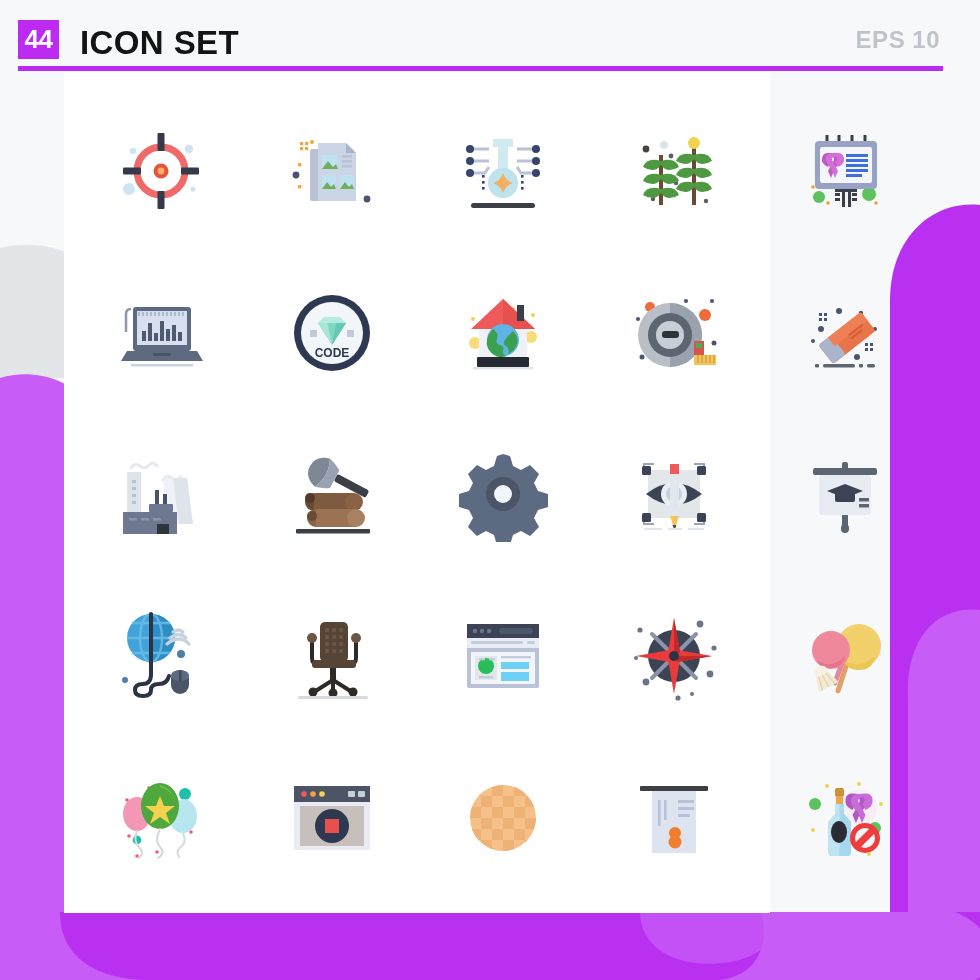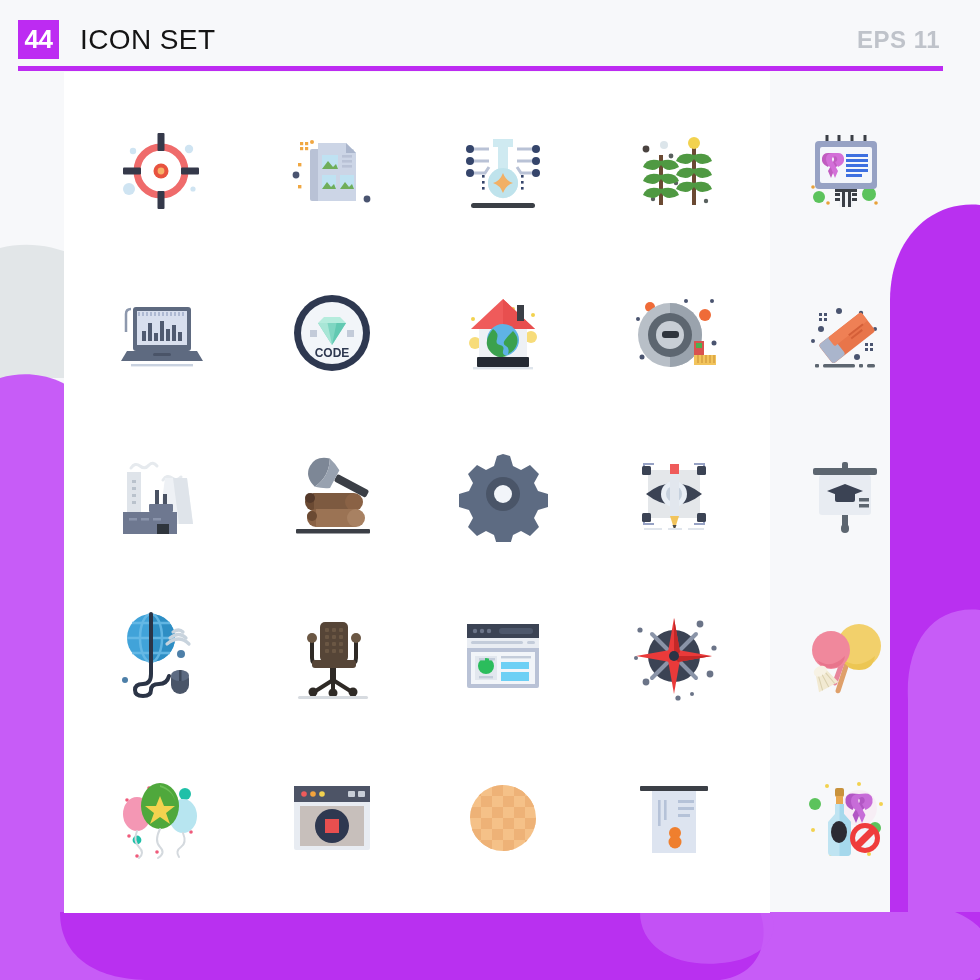--- a/index.html
+++ b/index.html
@@ -20,21 +20,21 @@
     background:#f7f8fa;
   }
   .badge{
     position:absolute;left:18px;top:20px;width:41px;height:39px;
     background:#bd2bf2;color:#ffffff;
     font-size:26px;font-weight:bold;line-height:39px;text-align:center;
     letter-spacing:-.5px;
   }
   .title{
     position:absolute;left:80px;top:24px;
-    font-size:28px;font-weight:normal;color:#141414;letter-spacing:.4px;
+    font-size:33px;font-weight:bold;color:#141414;letter-spacing:.4px;
   }
   .eps{
     position:absolute;right:40px;top:26px;
     font-size:24px;font-weight:bold;color:#bfc3ca;letter-spacing:.5px;
   }
   .rule{
     position:absolute;left:18px;top:66px;width:925px;height:5px;
     background:#bd2bf2;z-index:6;
   }
 
@@ -77,21 +77,21 @@
 
     <path d="M0,912 L980,912 L980,980 L0,980 Z" fill="#c75cf7"></path>
     <path d="M60,912 C60,960 100,980 150,980 L720,980 C760,975 770,940 760,912 Z" fill="#b930f0"></path>
     <path d="M955,912 C1000,930 1000,970 975,980 L1060,980 L1060,912 Z" fill="#b930f0"></path>
     <path d="M640,912 C640,950 680,970 730,962 C770,955 780,930 770,912 Z" fill="#c75cf7" opacity="0.75"></path>
   </svg>
 
   <div class="header">
     <div class="badge">44</div>
     <div class="title">ICON SET</div>
-    <div class="eps">EPS 11</div>
+    <div class="eps">EPS 10</div>
   </div>
   <div class="rule"></div>
 
   <div class="sheet">
   <div class="grid">
 
     <div class="cell" title="Target" aria-label="Target">
       <svg width="96" height="96" viewBox="0 0 96 96">
         <circle cx="16" cy="66" r="6" fill="#cfe4f2"></circle>
         <circle cx="20" cy="28" r="3.2" fill="#cfe4f2"></circle>

